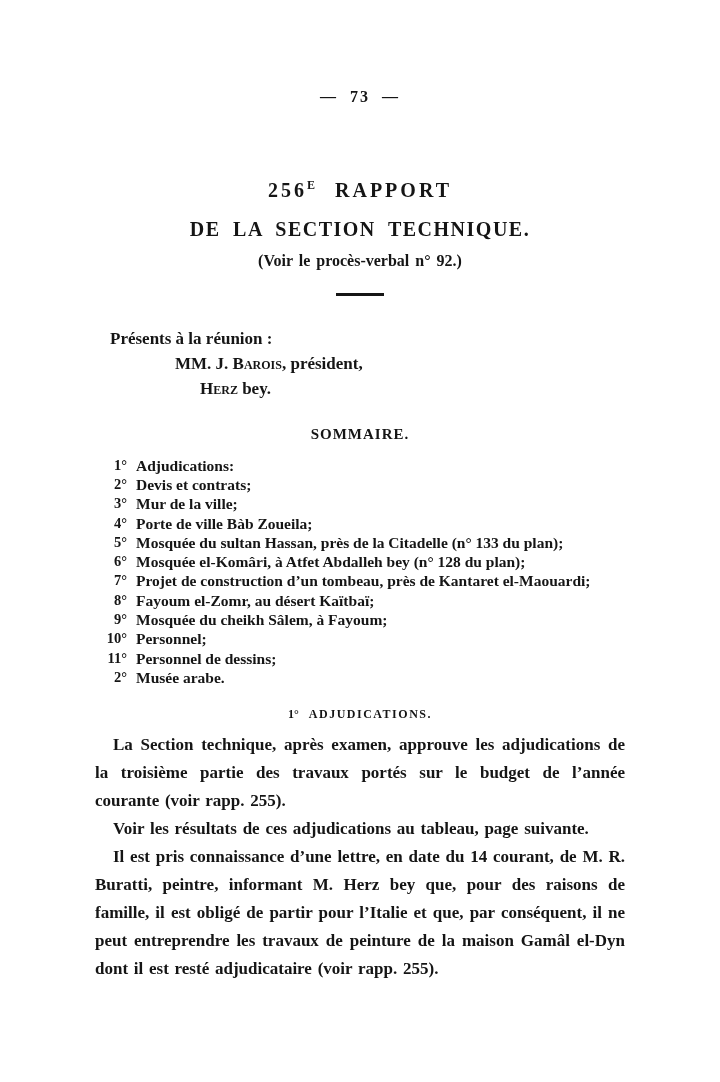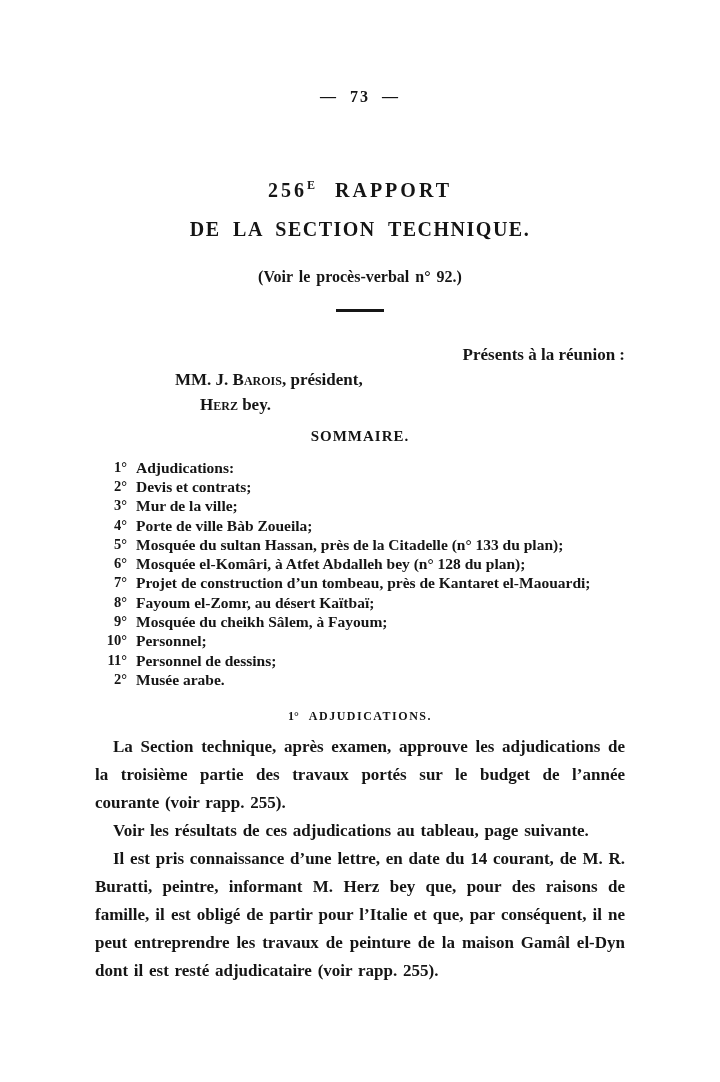--- a/index.html
+++ b/index.html
@@ -19,34 +19,34 @@
     letter-spacing:3px;word-spacing:10px;
   }
   .report-title .sup{
     font-size:12px;vertical-align:super;letter-spacing:0;margin-right:2px;
   }
   .report-subtitle{
     margin-top:16px;font-weight:bold;font-size:20px;
     letter-spacing:1.5px;word-spacing:6px;
   }
   .report-reference{
-    margin-top:27px;font-weight:bold;font-size:16px;word-spacing:2px;
+    margin-top:11px;font-weight:bold;font-size:16px;word-spacing:2px;
   }
   .divider{
     width:48px;height:3px;background:#161616;margin:23px auto 0 auto;
   }
   .attendance{
     margin-top:30px;font-weight:bold;font-size:17px;line-height:25px;
   }
-  .attendance .intro{padding-left:15px;text-align:right;}
+  .attendance .intro{padding-left:15px;}
   .attendance .member-1{padding-left:80px;}
   .attendance .member-2{padding-left:105px;}
   .smallcaps{font-variant:small-caps;}
   .sommaire-heading{
-    margin-top:11px;text-align:center;font-weight:bold;font-size:15px;
+    margin-top:25px;text-align:center;font-weight:bold;font-size:15px;
     letter-spacing:1px;
   }
   .sommaire-list{margin-top:13px;font-weight:bold;font-size:15.5px;}
   .sommaire-row{display:flex;line-height:19.3px;}
   .sommaire-row .num{
     flex:0 0 32px;text-align:right;margin-right:9px;font-size:14.5px;
   }
   .sommaire-row .txt{flex:1;white-space:nowrap;}
   .section-heading{
     margin-top:20px;text-align:center;font-weight:bold;font-size:12px;

